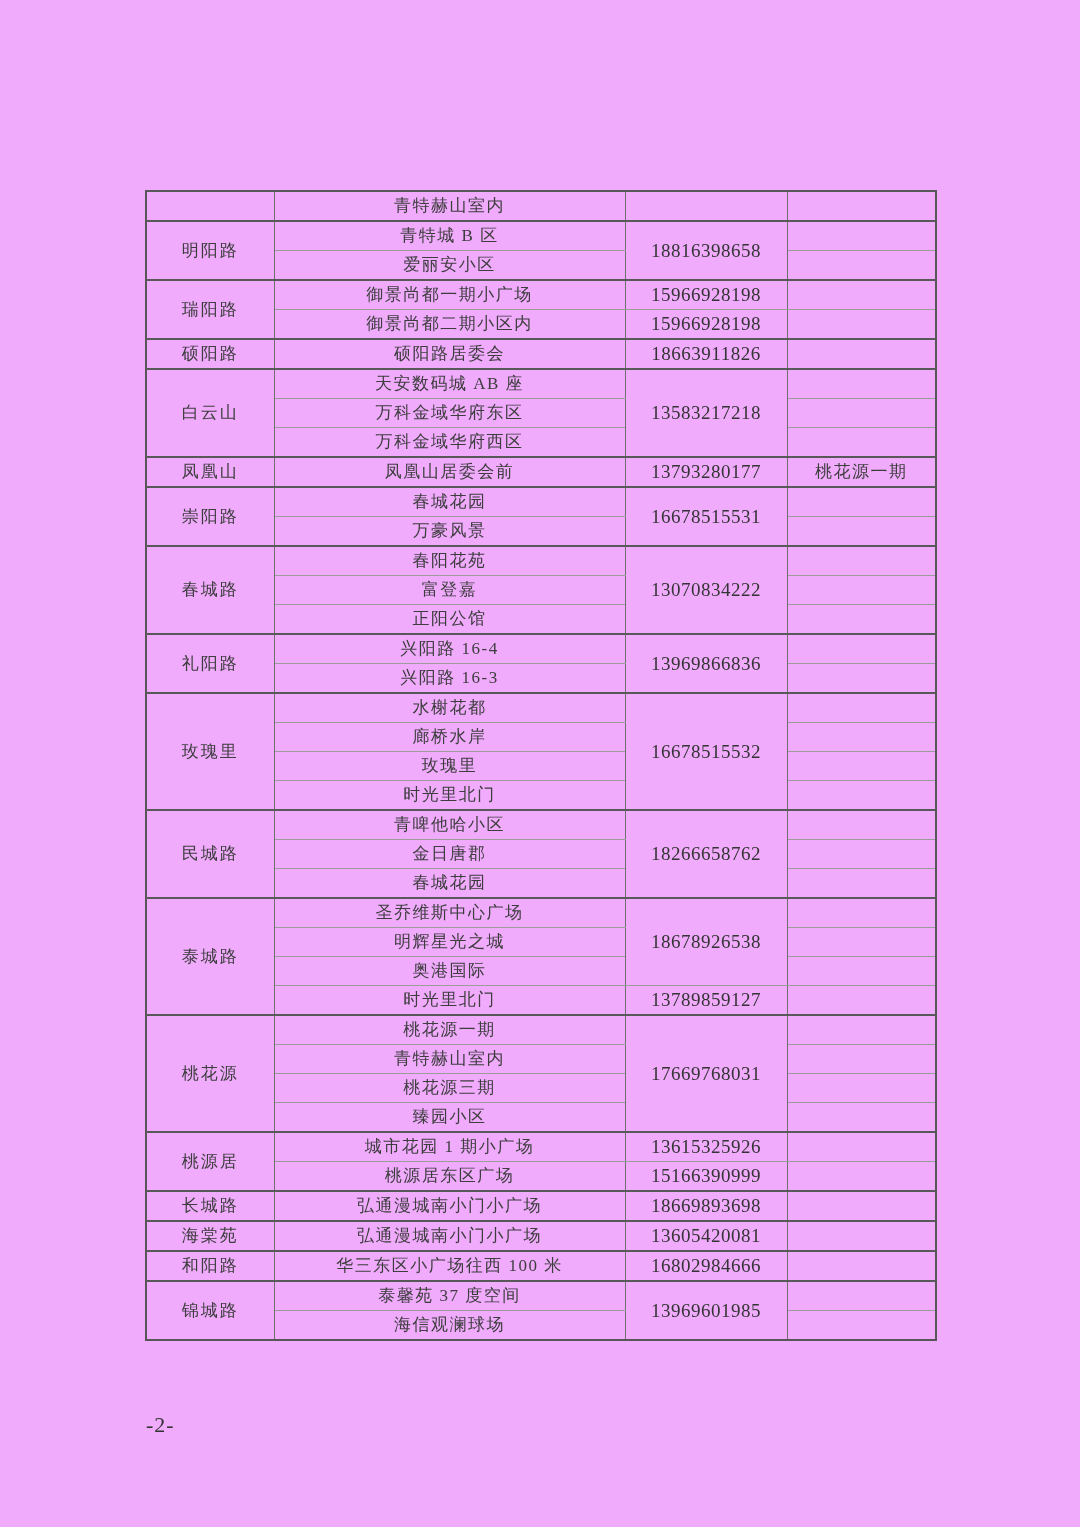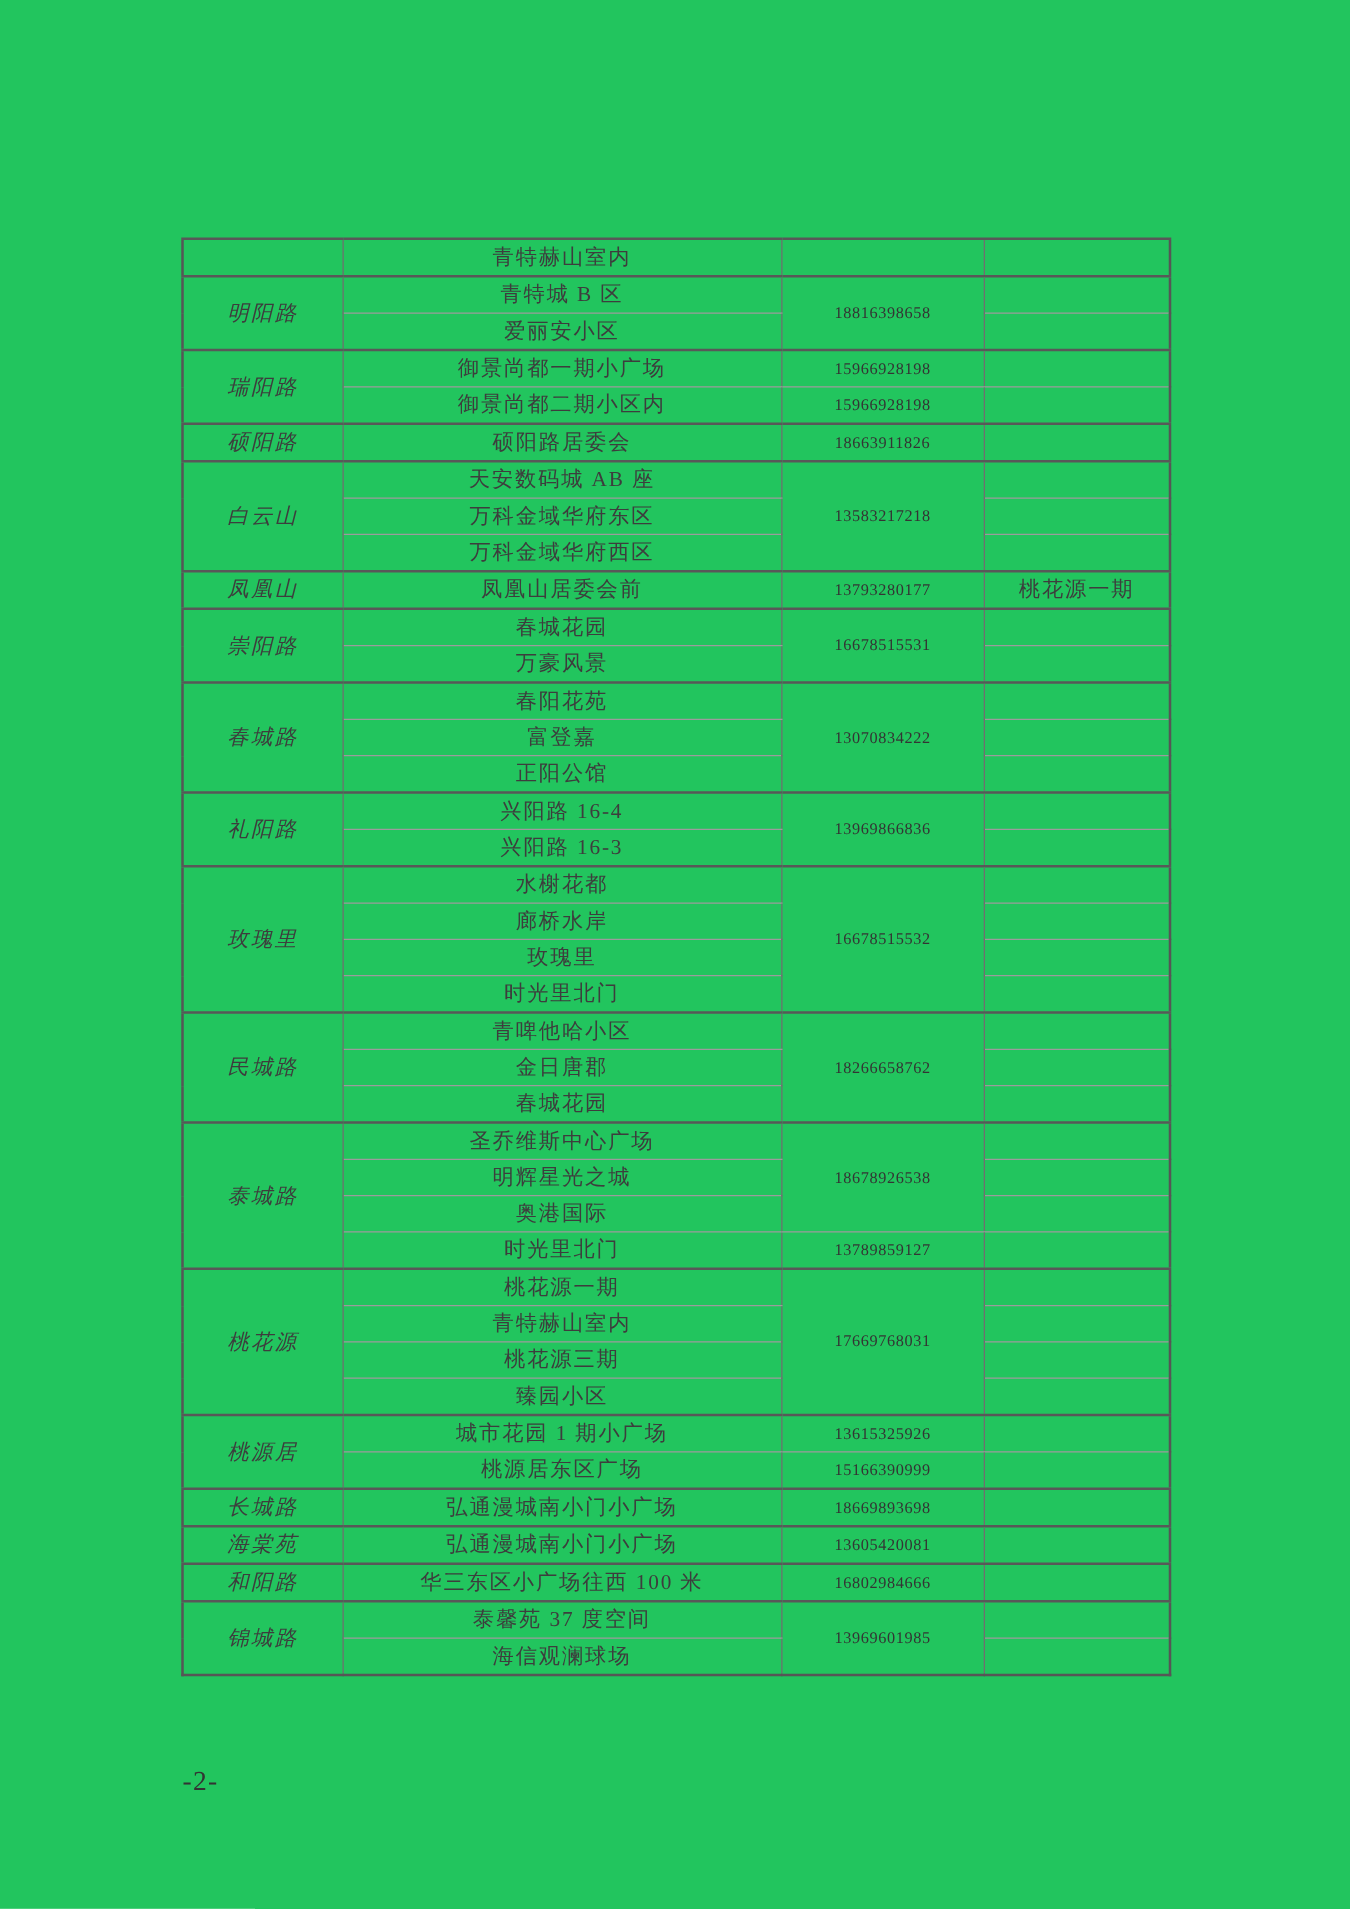--- a/index.html
+++ b/index.html
@@ -3,21 +3,21 @@
 <meta charset="utf-8">
 <style>
   html, body {
     margin: 0;
     padding: 0;
   }
   .page {
     position: relative;
     width: 1080px;
     height: 1527px;
-    background: #22c55e;
+    background: #f0abfc;
     overflow: hidden;
     font-family: "Liberation Serif", "DejaVu Serif", serif;
   }
   table.sampling {
     position: absolute;
     left: 145px;
     top: 190px;
     width: 790px;
     border-collapse: collapse;
     table-layout: fixed;
@@ -36,27 +36,26 @@
     border-right: 1px solid #6f6f6f;
     border-top: 1px solid #9c9c9c;
     border-bottom: 1px solid #9c9c9c;
     overflow: hidden;
     white-space: nowrap;
   }
   table.sampling tr.group-start td {
     border-top: 2px solid #585858;
   }
   table.sampling td.phone {
-    font-size: 13px;
+    font-size: 19px;
     letter-spacing: 0.5px;
     color: #343434;
   }
   table.sampling td.road {
     letter-spacing: 2px;
-    font-style: italic;
   }
   .page-number {
     position: absolute;
     left: 146px;
     top: 1412px;
     font-size: 22px;
     color: #333333;
     letter-spacing: 1px;
   }
 </style>

